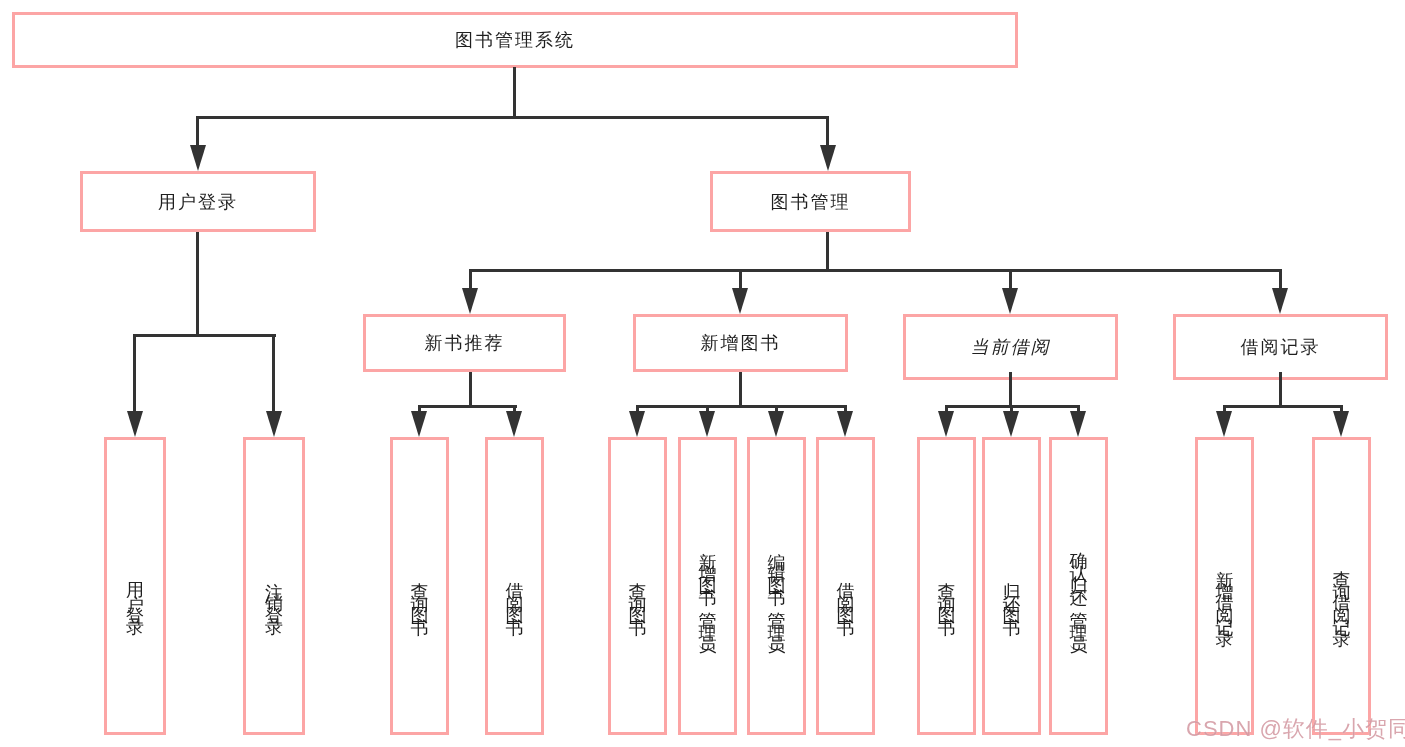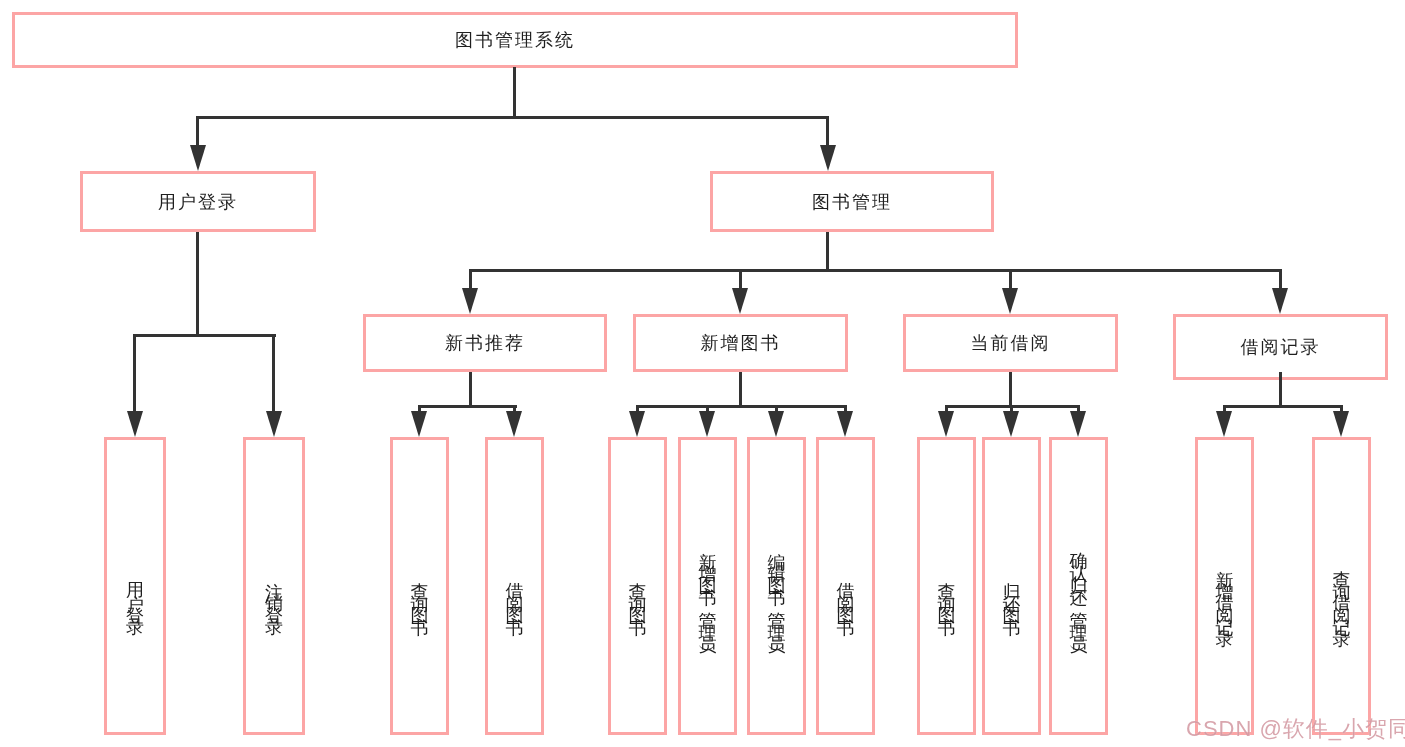--- a/index.html
+++ b/index.html
@@ -21,24 +21,24 @@
   .vline{width:3px;}
   .hline{height:3px;}
   .arrow{
     position:absolute;width:0;height:0;
     border-left:8px solid transparent;border-right:8px solid transparent;
     border-top:26px solid #333333;
   }
   
   #root{left:12px;top:12px;width:1006px;height:56px;}
   #b0{left:80px;top:171px;width:236px;height:61px;}
-  #b1{left:710px;top:171px;width:284px;height:61px;}
-  #g0{left:363px;top:314px;width:244px;height:58px;}
+  #b1{left:710px;top:171px;width:201px;height:61px;}
+  #g0{left:363px;top:314px;width:203px;height:58px;}
   #g1{left:633px;top:314px;width:215px;height:58px;}
-  #g2{left:903px;top:314px;width:215px;height:58px;}
+  #g2{left:903px;top:314px;width:215px;height:66px;font-style:italic;}
   #g3{left:1173px;top:314px;width:215px;height:66px;}
   #l0{left:104px;width:62px;}
   #l1{left:243px;width:62px;}
   #l2{left:390px;width:59px;}
   #l3{left:485px;width:59px;}
   #l4{left:608px;width:59px;}
   #l5{left:678px;width:59px;}
   #l6{left:747px;width:59px;}
   #l7{left:816px;width:59px;}
   #l8{left:917px;width:59px;}

